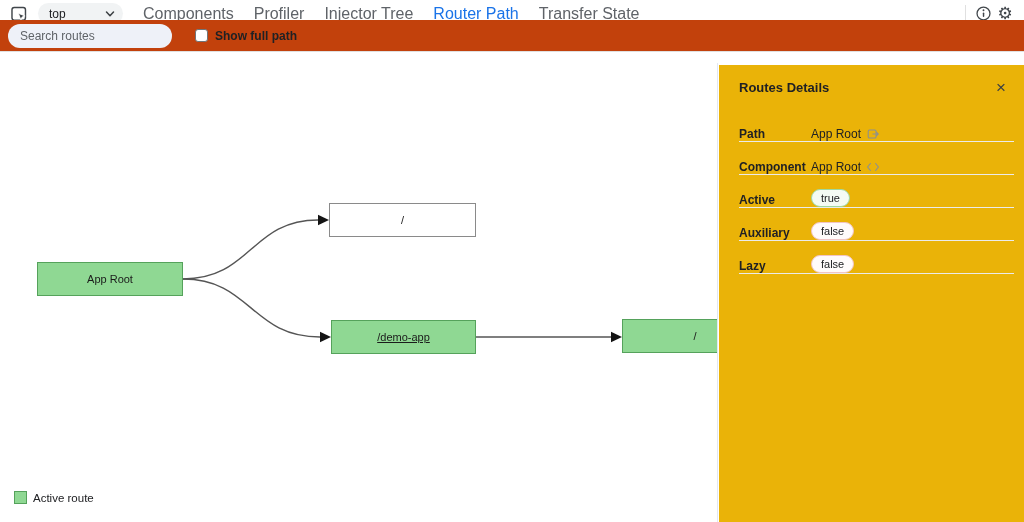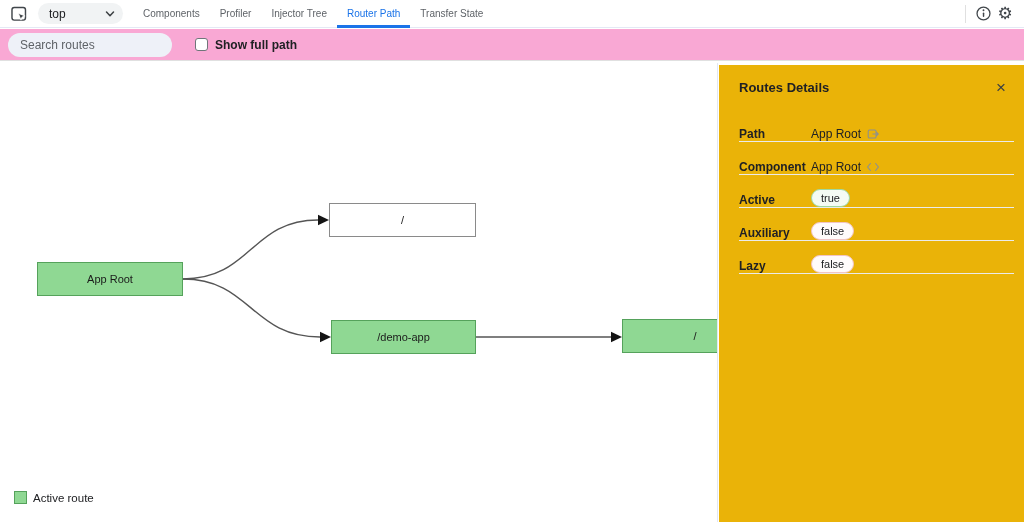--- a/index.html
+++ b/index.html
@@ -15,34 +15,34 @@
   }
   .icon-btn { display:flex; align-items:center; justify-content:center;
     width:22px; height:22px; border:none; background:transparent; padding:0; cursor:pointer; }
   .frame-select {
     margin-left:8px; height:21px; width:85px; background:#f1f3f4; border-radius:11px;
     display:flex; align-items:center; padding:0 8px 0 11px; cursor:pointer;
   }
   .frame-select .fs-value { flex:1; font-size:12px; color:#202124; }
   .tabs { display:flex; align-items:stretch; height:28px; margin-left:10px; }
   .tab {
-    display:flex; align-items:center; padding:0 10px; font-size:10px; color:#5f6368;
+    display:flex; align-items:center; padding:0 10px; font-size:16px; color:#5f6368;
     cursor:pointer; border-bottom:3px solid transparent; border-top:3px solid transparent;
     white-space:nowrap;
   }
   .tab.active { color:#1a73e8; border-bottom-color:#1a73e8; font-weight:400; }
   .toolbar-spacer { flex:1; }
   .toolbar-divider { width:1px; height:18px; background:#e0e0e0; margin:0 6px; }
   .gear-glyph { font-size:17px; color:#41464b; line-height:1; }
 
   
   .filterbar {
-    position:absolute; top:29px; left:0; width:1024px; height:32px;
+    position:absolute; top:20px; left:0; width:1024px; height:32px;
     display:flex; align-items:center; border-bottom:1px solid #e0e0e0; padding:0 8px;
-    background:#f9a8d4;
+    background:#c2410c;
   }
   .search {
     width:164px; height:24px; border:none; outline:none; background:#eef1f8;
     border-radius:12px; padding:0 12px; font-size:12px; color:#202124;
     font-family:"Liberation Sans","DejaVu Sans",sans-serif;
   }
   .search::placeholder { color:#5f6368; }
   .cb-wrap { display:flex; align-items:center; margin-left:23px; cursor:pointer; }
   .cb {
     appearance:none; -webkit-appearance:none; width:13px; height:13px; margin:0;
@@ -150,21 +150,21 @@
       <path d="M 476 274 L 611 274" fill="none" stroke="#555" stroke-width="1.4"></path>
       <polygon points="622,274 611,268.8 611,279.2" fill="#141414"></polygon>
     </svg>
 
     <div class="node green" style="left:37px; top:199px; width:146px; height:34px;">
       <span>App Root</span>
     </div>
     <div class="node" style="left:329px; top:140px; width:147px; height:34px;">
       <span>/</span>
     </div>
-    <div class="node green" style="left:331px; top:257px; width:145px; height:34px;">
+    <div class="node green" style="left:331px; top:257px; width:145px; height:34px;text-decoration:underline;">
       <span>/demo-app</span>
     </div>
     <div class="node green" style="left:622px; top:256px; width:146px; height:34px;">
       <span>/</span>
     </div>
 
     <div class="legend">
       <span class="legend-swatch"></span>
       <span class="legend-label">Active route</span>
     </div>

